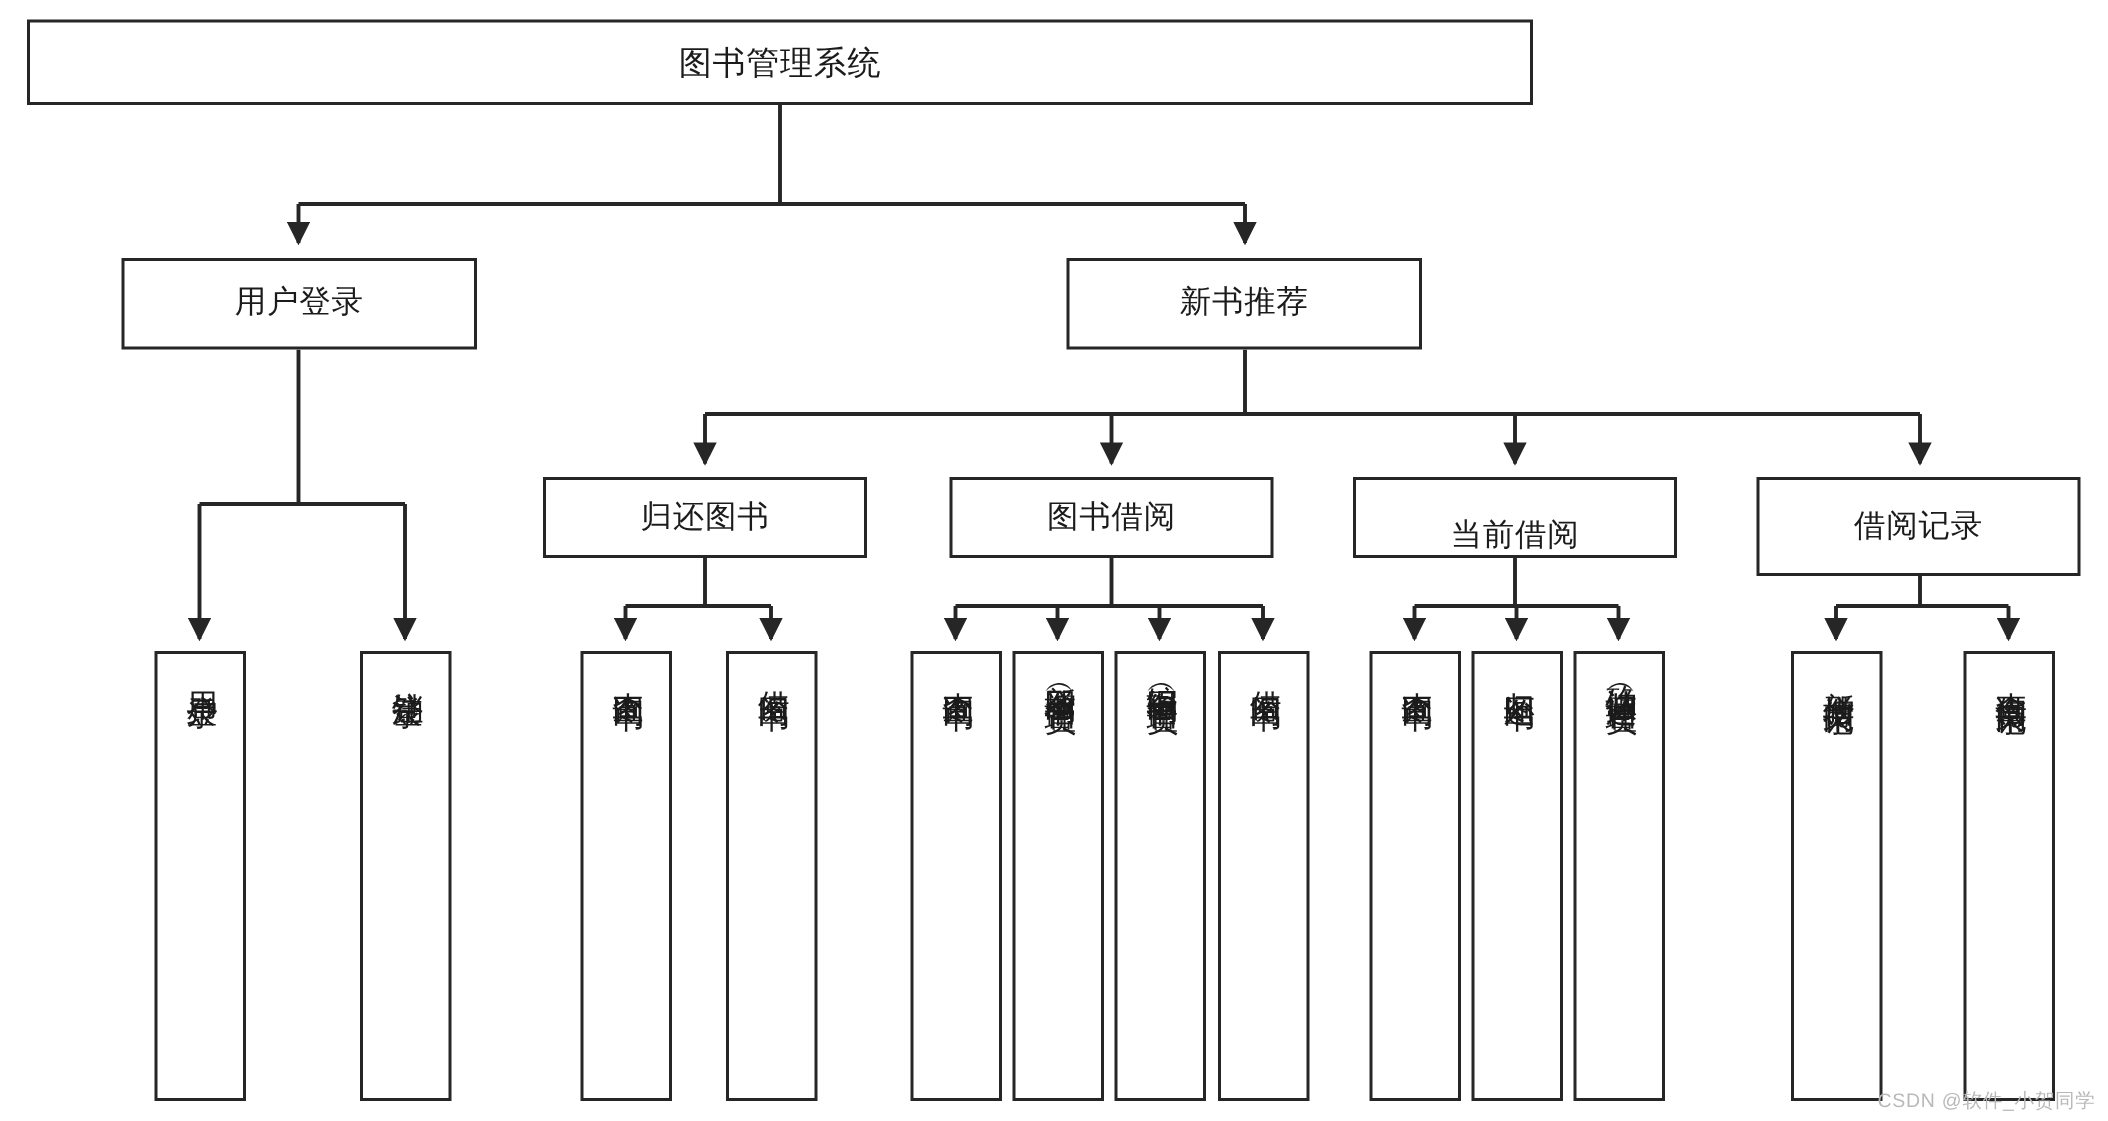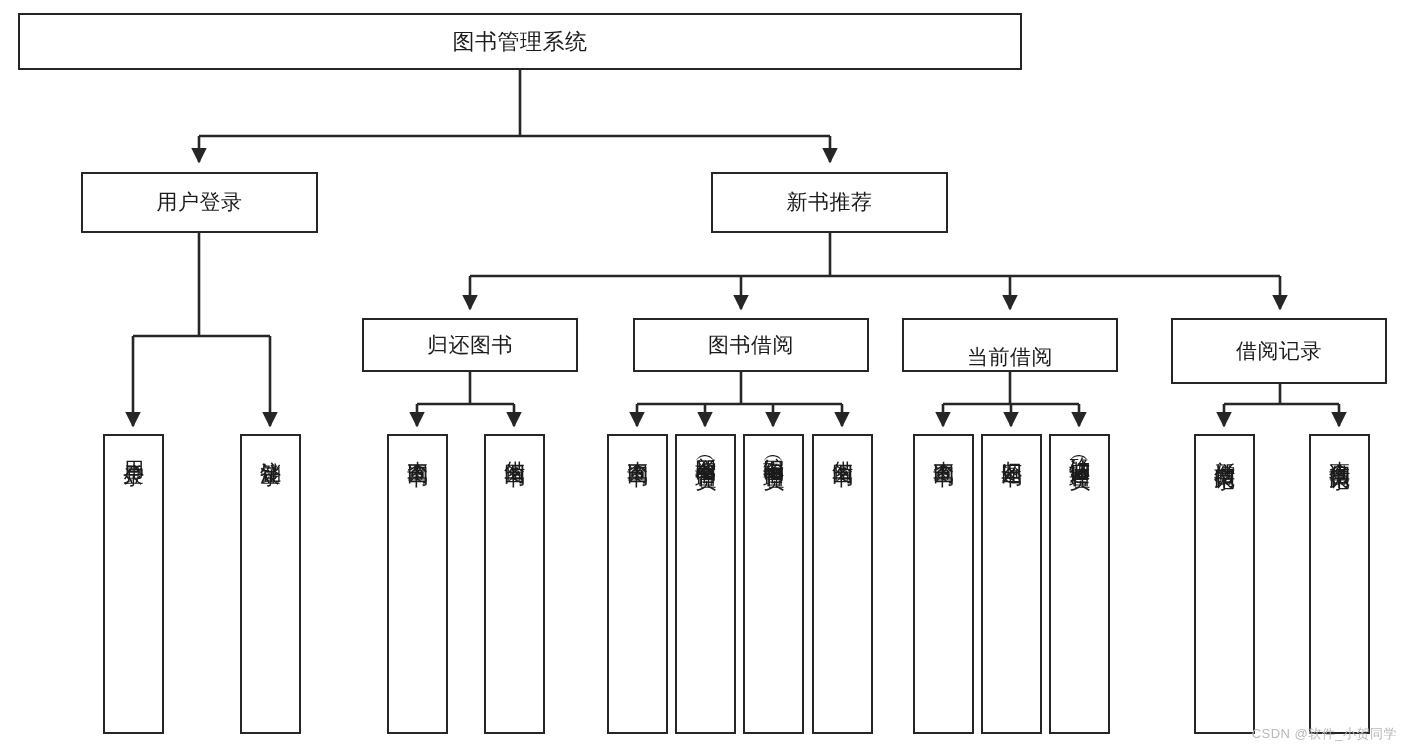--- a/index.html
+++ b/index.html
@@ -140,21 +140,21 @@
   <div class="node horiz" style="left:81px; top:172px; width:237px; height:61px;">
     <span class="node-label">用户登录</span>
   </div>
   <div class="node horiz" style="left:711px; top:172px; width:237px; height:61px;">
     <span class="node-label">新书推荐</span>
   </div>
 
   <div class="node horiz" style="left:362px; top:318px; width:216px; height:54px;">
     <span class="node-label">归还图书</span>
   </div>
-  <div class="node horiz" style="left:633px; top:318px; width:236px; height:54px;">
+  <div class="node horiz" style="left:633px; top:318px; width:216px; height:54px;">
     <span class="node-label">图书借阅</span>
   </div>
   <div class="node horiz" style="left:902px; top:318px; width:216px; height:54px;align-items:flex-end;">
     <span class="node-label">当前借阅</span>
   </div>
   <div class="node horiz" style="left:1171px; top:318px; width:216px; height:66px;">
     <span class="node-label">借阅记录</span>
   </div>
 
   <div class="node vert" style="left:103px; top:434px; width:61px; height:300px;">

